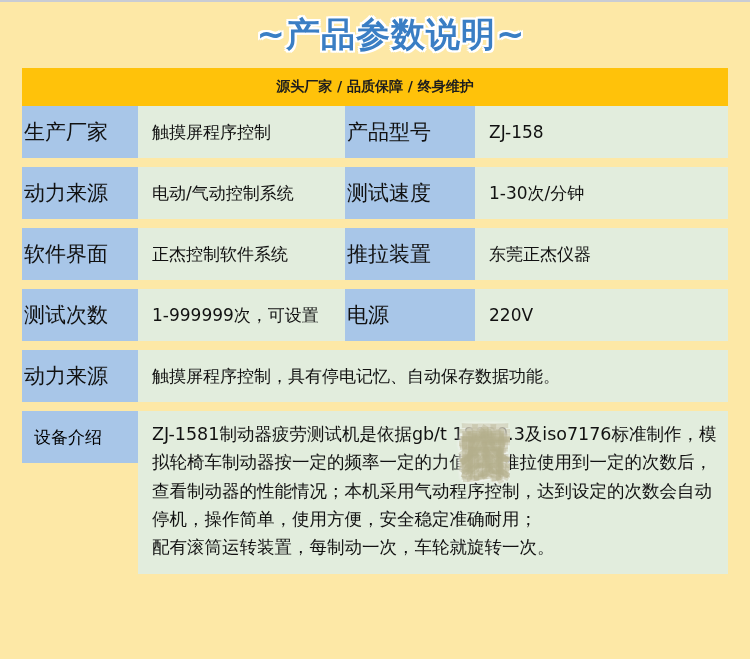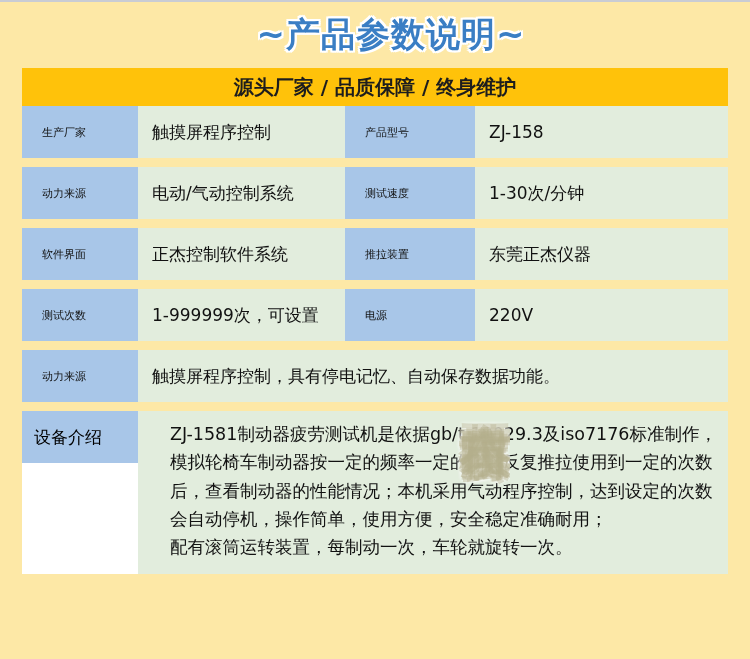--- a/index.html
+++ b/index.html
@@ -64,21 +64,21 @@
 
   
   .subheader {
     background: #ffc20a;
     height: 38px;
     display: flex;
     align-items: center;
     justify-content: center;
   }
   .subheader-text {
-    font-size: 20px;
+    font-size: 14px;
     font-weight: bold;
     color: #1d1d1d;
     white-space: nowrap;
   }
 
   
   .watermark {
     position: absolute;
     top: 38px;
     left: 412px;
@@ -105,24 +105,24 @@
   .row {
     display: flex;
     align-items: stretch;
     margin-bottom: 9px;
   }
   .row:last-child { margin-bottom: 0; }
 
   .cell-label {
     background: #a8c6e8;
     color: #111;
-    font-size: 11px;
-    display: flex;
-    align-items: center;
-    padding-left: 20px;
+    font-size: 21px;
+    display: flex;
+    align-items: center;
+    padding-left: 2px;
     white-space: nowrap;
     font-family: Liberation Serif, serif;
   }
   .cell-value {
     background: #e2eddd;
     color: #111;
     font-size: 17px;
     display: flex;
     align-items: center;
     padding-left: 14px;
@@ -152,27 +152,27 @@
     white-space: nowrap;
   }
   .row-desc .c1-spacer {
     width: 116px;
     background: #ffffff;
     flex: 1;
   }
   .row-desc .left-col {
     width: 116px;
     display: flex;
-    flex-direction: column;
+    flex-direction: row;
     align-self: stretch;
   }
   .row-desc .c2 {
     flex: 1;
     background: #e2eddd;
-    padding: 9px 10px 12px 32px;
+    padding: 9px 10px 12px 14px;
     font-size: 17.5px;
     line-height: 1.62;
     color: #111;
     white-space: pre-line;
     align-self: stretch;
   }
 </style>
 </head>
 <body>
 

